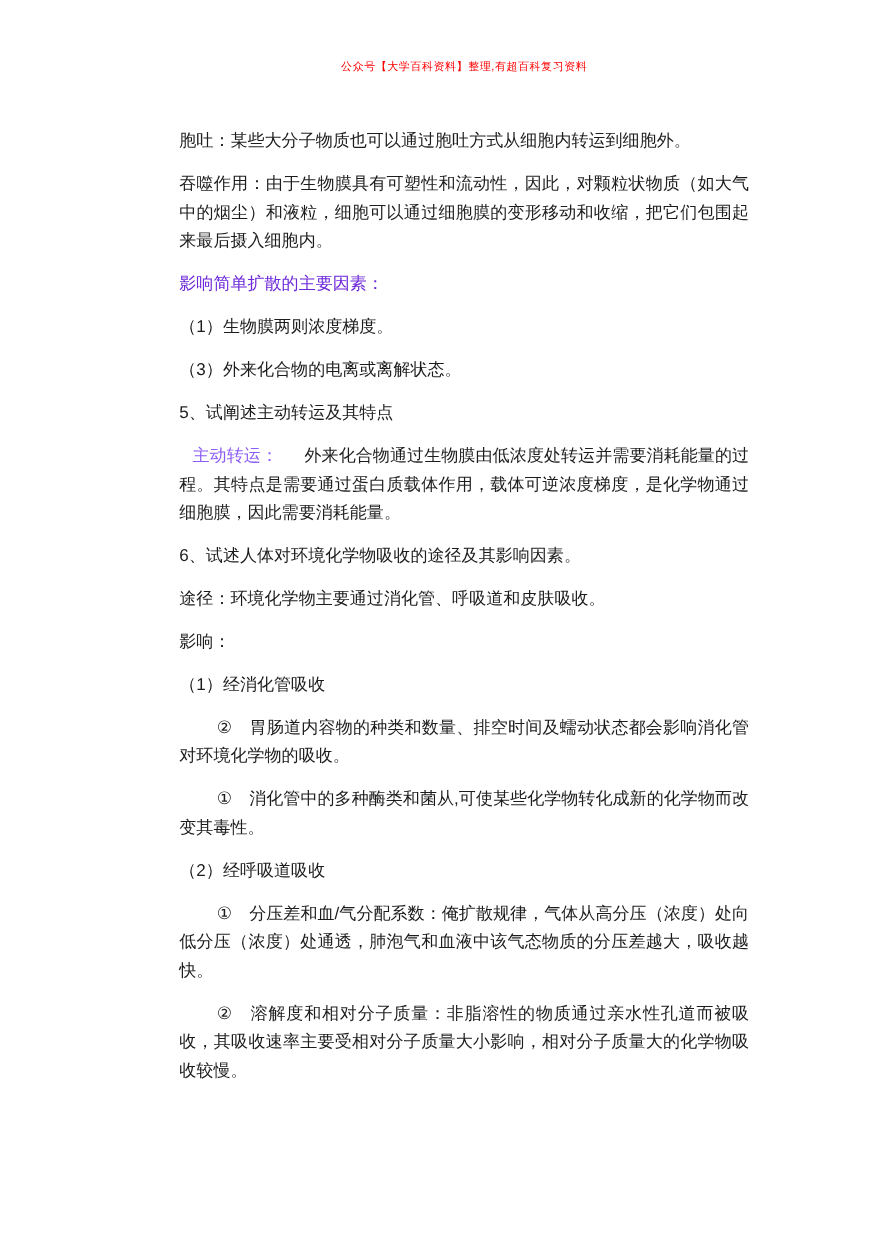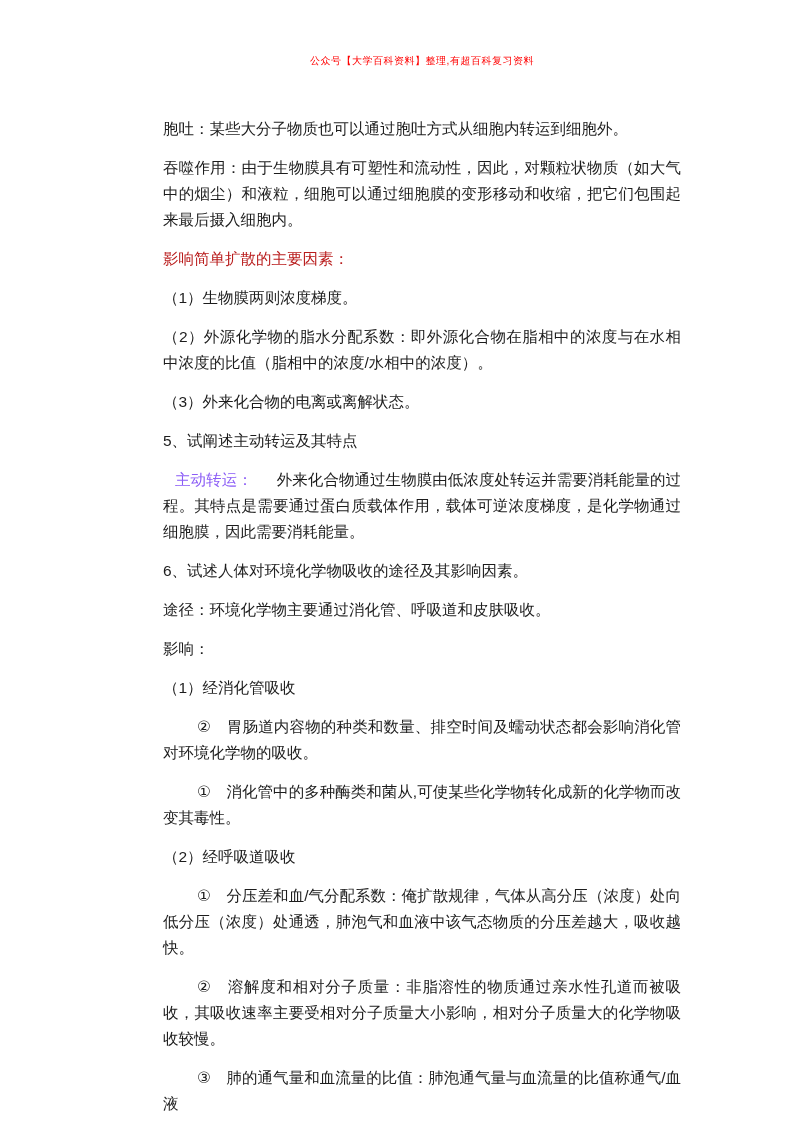--- a/index.html
+++ b/index.html
@@ -28,21 +28,21 @@
     user-select: none;
   }
   .doc-body p {
     font-size: 15.5px;
     line-height: 26px;
     margin-bottom: 13px;
     text-align: justify;
     word-break: break-all;
   }
   .doc-body p.red-heading {
-    color: #b91c1c;
+    color: #6d28d9;
   }
   .doc-body p.indent {
     text-indent: 2.2em;
   }
   .lead-red {
     color: #8b5cf6;
   }
 </style>
 </head>
 <body>
@@ -54,21 +54,20 @@
   <div class="doc-body">
 
     <p>胞吐：某些大分子物质也可以通过胞吐方式从细胞内转运到细胞外。</p>
 
     <p>吞噬作用：由于生物膜具有可塑性和流动性，因此，对颗粒状物质（如大气中的烟尘）和液粒，细胞可以通过细胞膜的变形移动和收缩，把它们包围起来最后摄入细胞内。</p>
 
     <p class="red-heading">影响简单扩散的主要因素：</p>
 
     <p>（1）生物膜两则浓度梯度。</p>
 
-    <p>（2）外源化学物的脂水分配系数：即外源化合物在脂相中的浓度与在水相中浓度的比值（脂相中的浓度/水相中的浓度）。</p>
 
     <p>（3）外来化合物的电离或离解状态。</p>
 
     <p>5、试阐述主动转运及其特点</p>
 
     <p><span class="lead-red">主动转运：</span><span>外来化合物通过生物膜由低浓度处转运并需要消耗能量的过程。其特点是需要通过蛋白质载体作用，载体可逆浓度梯度，是化学物通过细胞膜，因此需要消耗能量。</span></p>
 
     <p>6、试述人体对环境化学物吸收的途径及其影响因素。</p>
 
     <p>途径：环境化学物主要通过消化管、呼吸道和皮肤吸收。</p>
@@ -81,16 +80,15 @@
 
     <p class="indent">①　消化管中的多种酶类和菌从,可使某些化学物转化成新的化学物而改变其毒性。</p>
 
 
     <p>（2）经呼吸道吸收</p>
 
     <p class="indent">①　分压差和血/气分配系数：俺扩散规律，气体从高分压（浓度）处向低分压（浓度）处通透，肺泡气和血液中该气态物质的分压差越大，吸收越快。</p>
 
     <p class="indent">②　溶解度和相对分子质量：非脂溶性的物质通过亲水性孔道而被吸收，其吸收速率主要受相对分子质量大小影响，相对分子质量大的化学物吸收较慢。</p>
 
-    <p class="indent">③　肺的通气量和血流量的比值：肺泡通气量与血流量的比值称通气/血液</p>
 
   </div>
 </div>
 
 </body></html>

